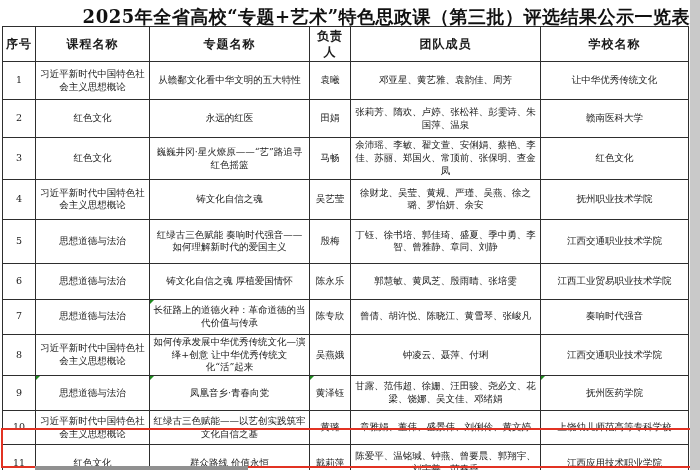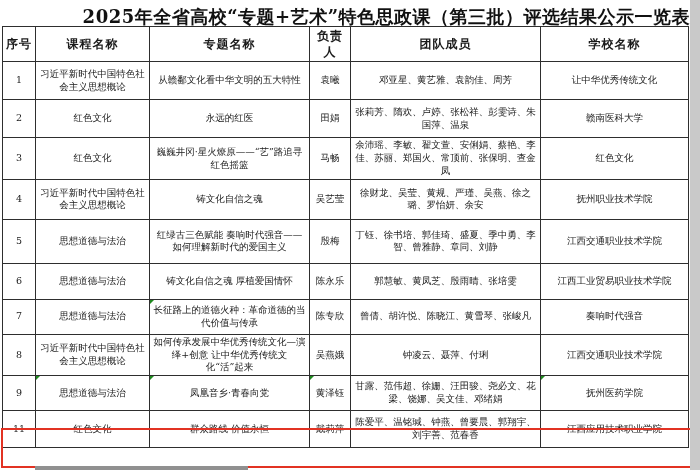--- a/index.html
+++ b/index.html
@@ -128,20 +128,28 @@
           <td>江西交通职业技术学院</td>
         </tr>
         <tr style="height: 35px;">
           <td>9</td>
           <td>思想道德与法治<span class="marker"></span></td>
           <td>凤凰音乡·青春向党<span class="marker"></span></td>
           <td>黄泽钰<span class="marker"></span></td>
           <td>甘露、范伟超、徐姗、汪田骏、尧必文、花梁、饶娜、吴文佳、邓绪娟</td>
           <td>抚州医药学院<span class="marker"></span></td>
         </tr>
+        <tr style="height: 34px;">
+          <td>10</td>
+          <td>习近平新时代中国特色社会主义思想概论</td>
+          <td>红绿古三色赋能——以艺创实践筑牢文化自信之基</td>
+          <td>黄璐</td>
+          <td>章雅娟、董伟、盛景伟、刘俐伶、黄文婷</td>
+          <td>上饶幼儿师范高等专科学校</td>
+        </tr>
         <tr style="height: 37px;">
           <td>11</td>
           <td>红色文化</td>
           <td>群众路线 价值永恒</td>
           <td>戴莉萍</td>
           <td>陈爱平、温铭瑊、钟燕、曾要晨、郭翔宇、刘宇善、范春香</td>
           <td>江西应用技术职业学院</td>
         </tr>
       </tbody>
   </table>

